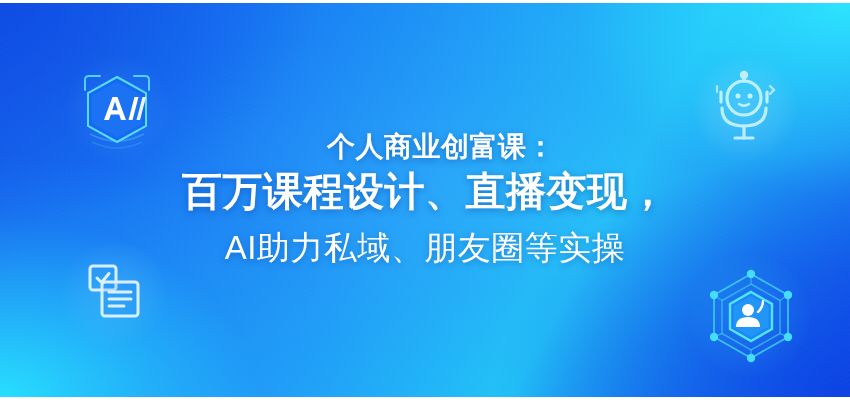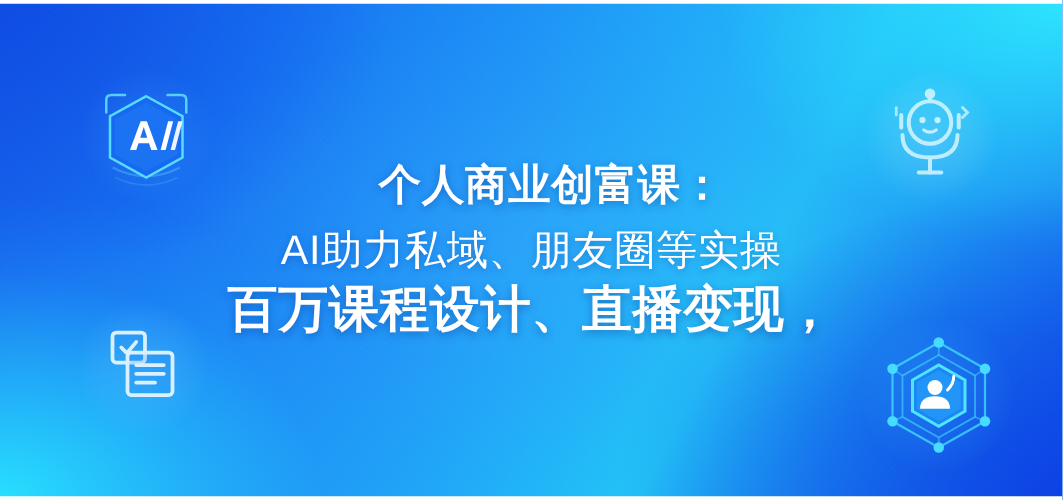--- a/index.html
+++ b/index.html
@@ -166,21 +166,21 @@
     justify-content: center;
     text-align: center;
     pointer-events: none;
   }
   .hl-line {
     color: #ffffff;
     white-space: nowrap;
     letter-spacing: 0.5px;
   }
   .hl-1 {
-    font-size: 34px;
+    font-size: 28px;
     font-weight: bold;
     line-height: 1.24;
     text-shadow: 0 2px 7px rgba(8,48,140,0.42);
     margin-left: 32px;
   }
   .hl-2 {
     font-size: 40px;
     font-weight: bold;
     line-height: 1.24;
     margin-top: 2px;
@@ -329,17 +329,17 @@
       </g>
 
       <g stroke="#ffffff" stroke-width="2.4" fill="none" stroke-linecap="round">
         <path d="M62 50 Q67 45 67 39"></path>
       </g>
     </svg>
   </div>
 
   <div id="headline">
     <div class="hl-line hl-1">个人商业创富课：</div>
+    <div class="hl-line hl-2">百万课程设计、直播变现，</div>
     <div class="hl-line hl-3">AI助力私域、朋友圈等实操</div>
-    <div class="hl-line hl-2">百万课程设计、直播变现，</div>
   </div>
 
 </div>
 
 </body></html>

